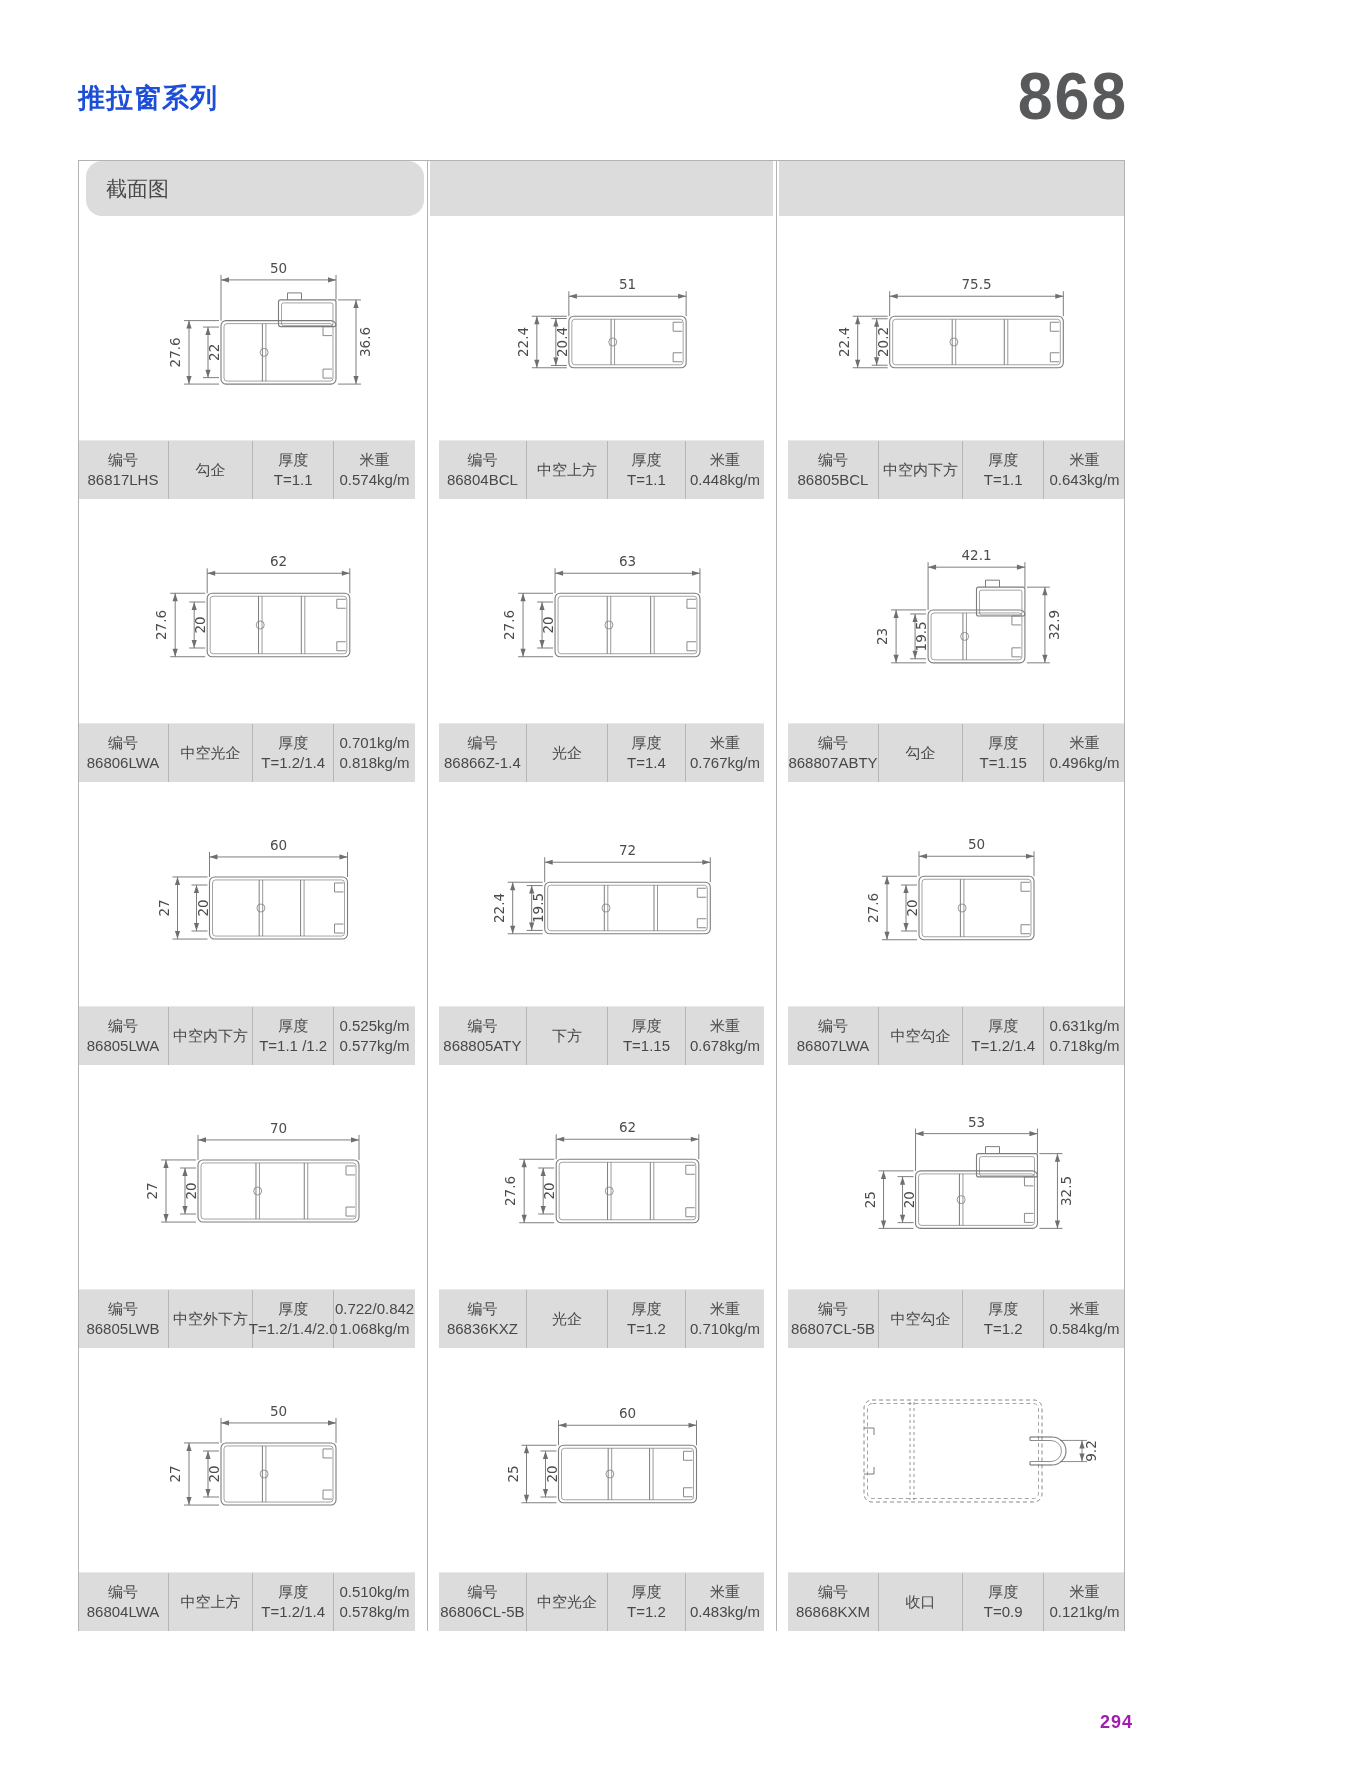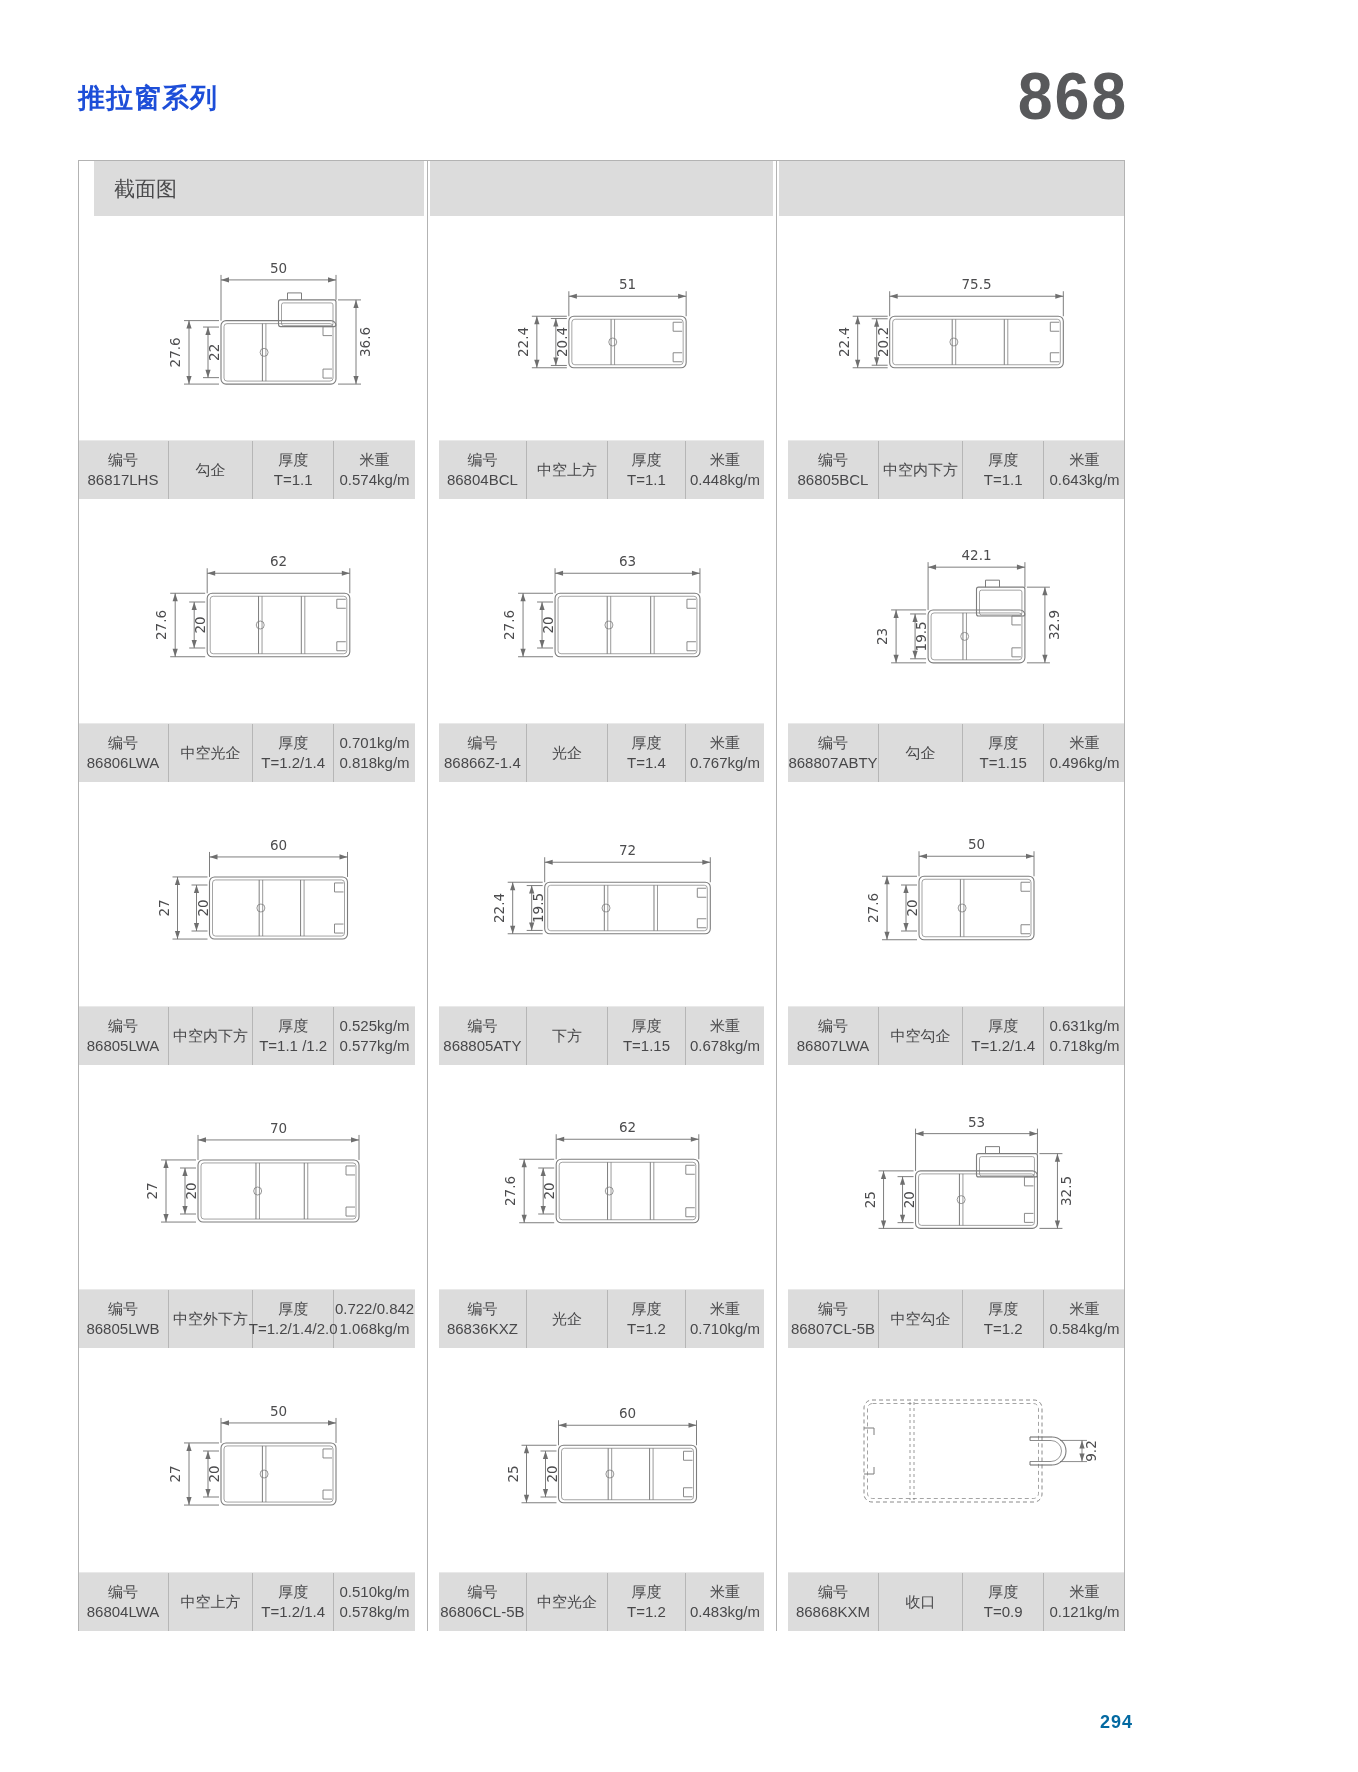--- a/index.html
+++ b/index.html
@@ -7,33 +7,33 @@
   .page{position:absolute;inset:0;background:#fff;overflow:hidden;}
 
   .page-title{position:absolute;left:78px;top:80px;font-size:27px;font-weight:bold;color:#1d4ed8;letter-spacing:1px;}
   .series-number{position:absolute;right:230px;top:58px;font-size:66px;font-weight:800;color:#58595b;letter-spacing:2px;transform:scaleX(0.95);transform-origin:right top;}
 
   .catalog{position:absolute;left:78px;top:160px;width:1047px;display:grid;grid-template-columns:349px 349px 349px;border-top:1px solid #b3b3b3;}
   .vl{position:absolute;top:0;bottom:0;width:1px;background:#b3b3b3;}
   .vl.v0{left:0}.vl.v1{left:349px}.vl.v2{left:698px}.vl.v3{left:1046px}
 
   .band{height:55px;background:#dcdcdc;margin:0 3px;display:flex;align-items:center;}
-  .band.b1{margin-left:16px;padding-left:20px;font-size:21px;color:#4a4a4c;}
+  .band.b1{margin-left:8px;padding-left:20px;font-size:21px;color:#4a4a4c;border-radius:16px;}
   .band.b3{margin-right:0;}
 
   .cell{display:flex;flex-direction:column;}
   .drawing{height:224px;position:relative;padding-left:32px;}
   .drawing svg{position:absolute;left:0;top:0;width:100%;height:100%;}
   .info{height:58px;background:#dcdcdc;margin:0 12px;display:grid;grid-template-columns:27% 25% 24% 24%;border-top:1px solid #e9e9e9;}
   .cell.col-a .info{margin-left:0;}
   .cell.col-c .info{margin-right:0;}
   .info > div{display:flex;flex-direction:column;align-items:center;justify-content:center;text-align:center;font-size:15px;line-height:20px;color:#48484a;border-right:1px solid #b6b6b6;}
   .info > div:last-child{border-right:none;}
 
-  .page-number{position:absolute;left:1100px;top:1712px;font-size:18px;font-weight:bold;color:#0369a1;letter-spacing:1px;}
+  .page-number{position:absolute;left:1100px;top:1712px;font-size:18px;font-weight:bold;color:#a21caf;letter-spacing:1px;}
 </style>
 </head>
 <body>
 
 <div class="page">
   <div class="page-title">推拉窗系列</div>
   <div class="series-number">868</div>
 
   <div class="catalog" id="catalog">
     <div class="vl v0"></div>

